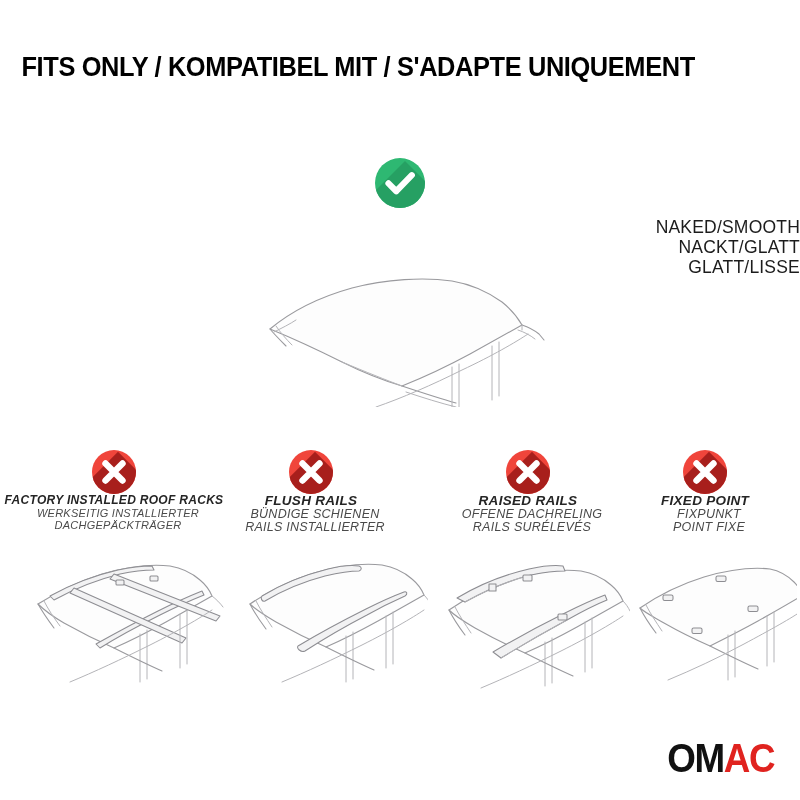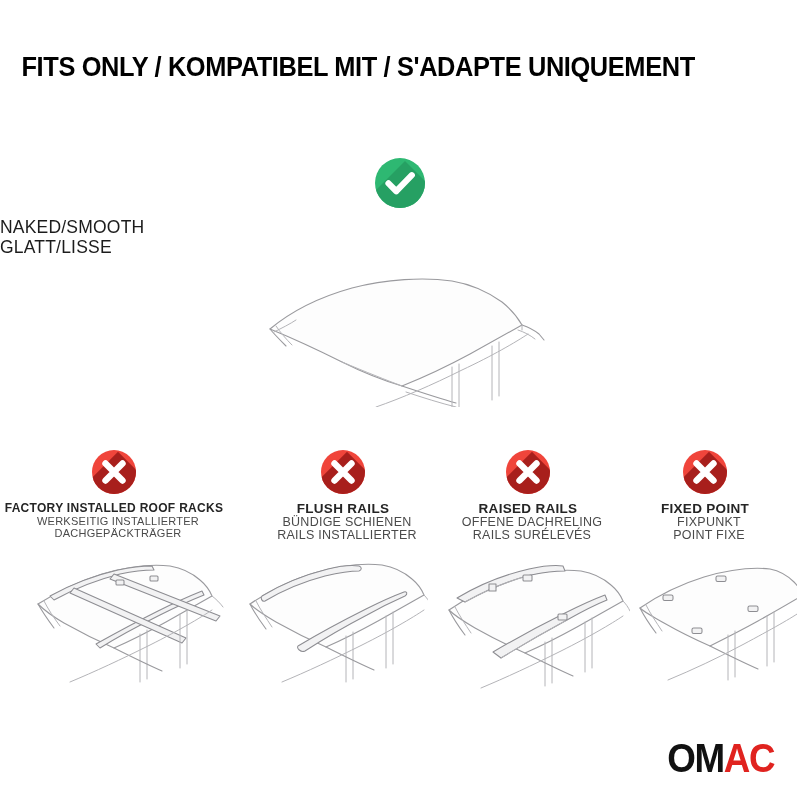--- a/index.html
+++ b/index.html
@@ -28,21 +28,21 @@
     transform:scaleX(0.94);
     transform-origin:center;
     white-space:nowrap;
   }
 
   
   .good-block{
     position:absolute;
     left:0; top:158px;
     width:800px;
-    text-align:left;
+    text-align:right;
   }
   .badge{
     position:relative;
     width:50px; height:50px;
     border-radius:50%;
     margin:0 auto;
     overflow:hidden;
   }
   .badge.good{ background:#2eb872; }
   .badge .shadow{
@@ -80,23 +80,23 @@
     width:800px; height:110px;
   }
   .bad-item{
     position:absolute;
     top:0;
     text-align:center;
   }
   .bad-item .badge{ width:44px; height:44px; }
   .bad-item .badge .shadow{ width:40px; height:40px; }
   .bad-labels{
-    margin-top:8px;
     line-height:13.5px;
     color:#3a3a3a;
+    font-style:italic;
   }
   .bad-labels .l1{
     display:block;
     font-size:13.5px;
     font-weight:bold;
     color:#252525;
     letter-spacing:0.3px;
     white-space:nowrap;
   }
   .bad-labels .ln{
@@ -105,21 +105,21 @@
     color:#4a4a4a;
     letter-spacing:0.25px;
     white-space:nowrap;
     padding-left:8px;
   }
   .bad-item.wide .l1{ font-size:12px; }
   .bad-item.wide .ln{ font-size:11px; line-height:12.5px; }
   .bad-item.wide .bad-labels{ line-height:12.5px; }
 
   .bad-item.i0{ left:0px;   width:228px; }
-  .bad-item.i1{ left:248px; width:190px; }
+  .bad-item.i1{ left:216px; width:190px; }
   .bad-item.i2{ left:430px; width:196px; }
   .bad-item.i3{ left:630px; width:150px; }
 
   
   .bad-illus{
     position:absolute;
     top:552px;
     height:145px;
   }
   .bad-illus svg{ display:block; width:100%; height:100%; }
@@ -159,20 +159,21 @@
 
   <div class="badge good">
     <div class="shadow"></div>
     <svg width="50" height="50" viewBox="0 0 50 50">
       <path d="M13.5 25.4 L21.3 33.2 L36.8 17.2" fill="none" stroke="#ffffff" stroke-width="6.2" stroke-linecap="round" stroke-linejoin="round"></path>
     </svg>
   </div>
 
   <div class="good-labels">
     <div>NAKED/SMOOTH</div>
+    <div>NACKT/GLATT</div>
     <div>GLATT/LISSE</div>
   </div>
 </div>
 
 <div class="main-illus">
   <svg viewBox="0 0 300 135" preserveAspectRatio="xMidYMid meet">
 
     <path class="roof-fill" d="M14 57 C32 42 60 26 96 16 C130 7 168 5 196 9 C214 12 232 20 246 30
              C256 38 262 46 266 53
              C250 62 232 72 214 82

